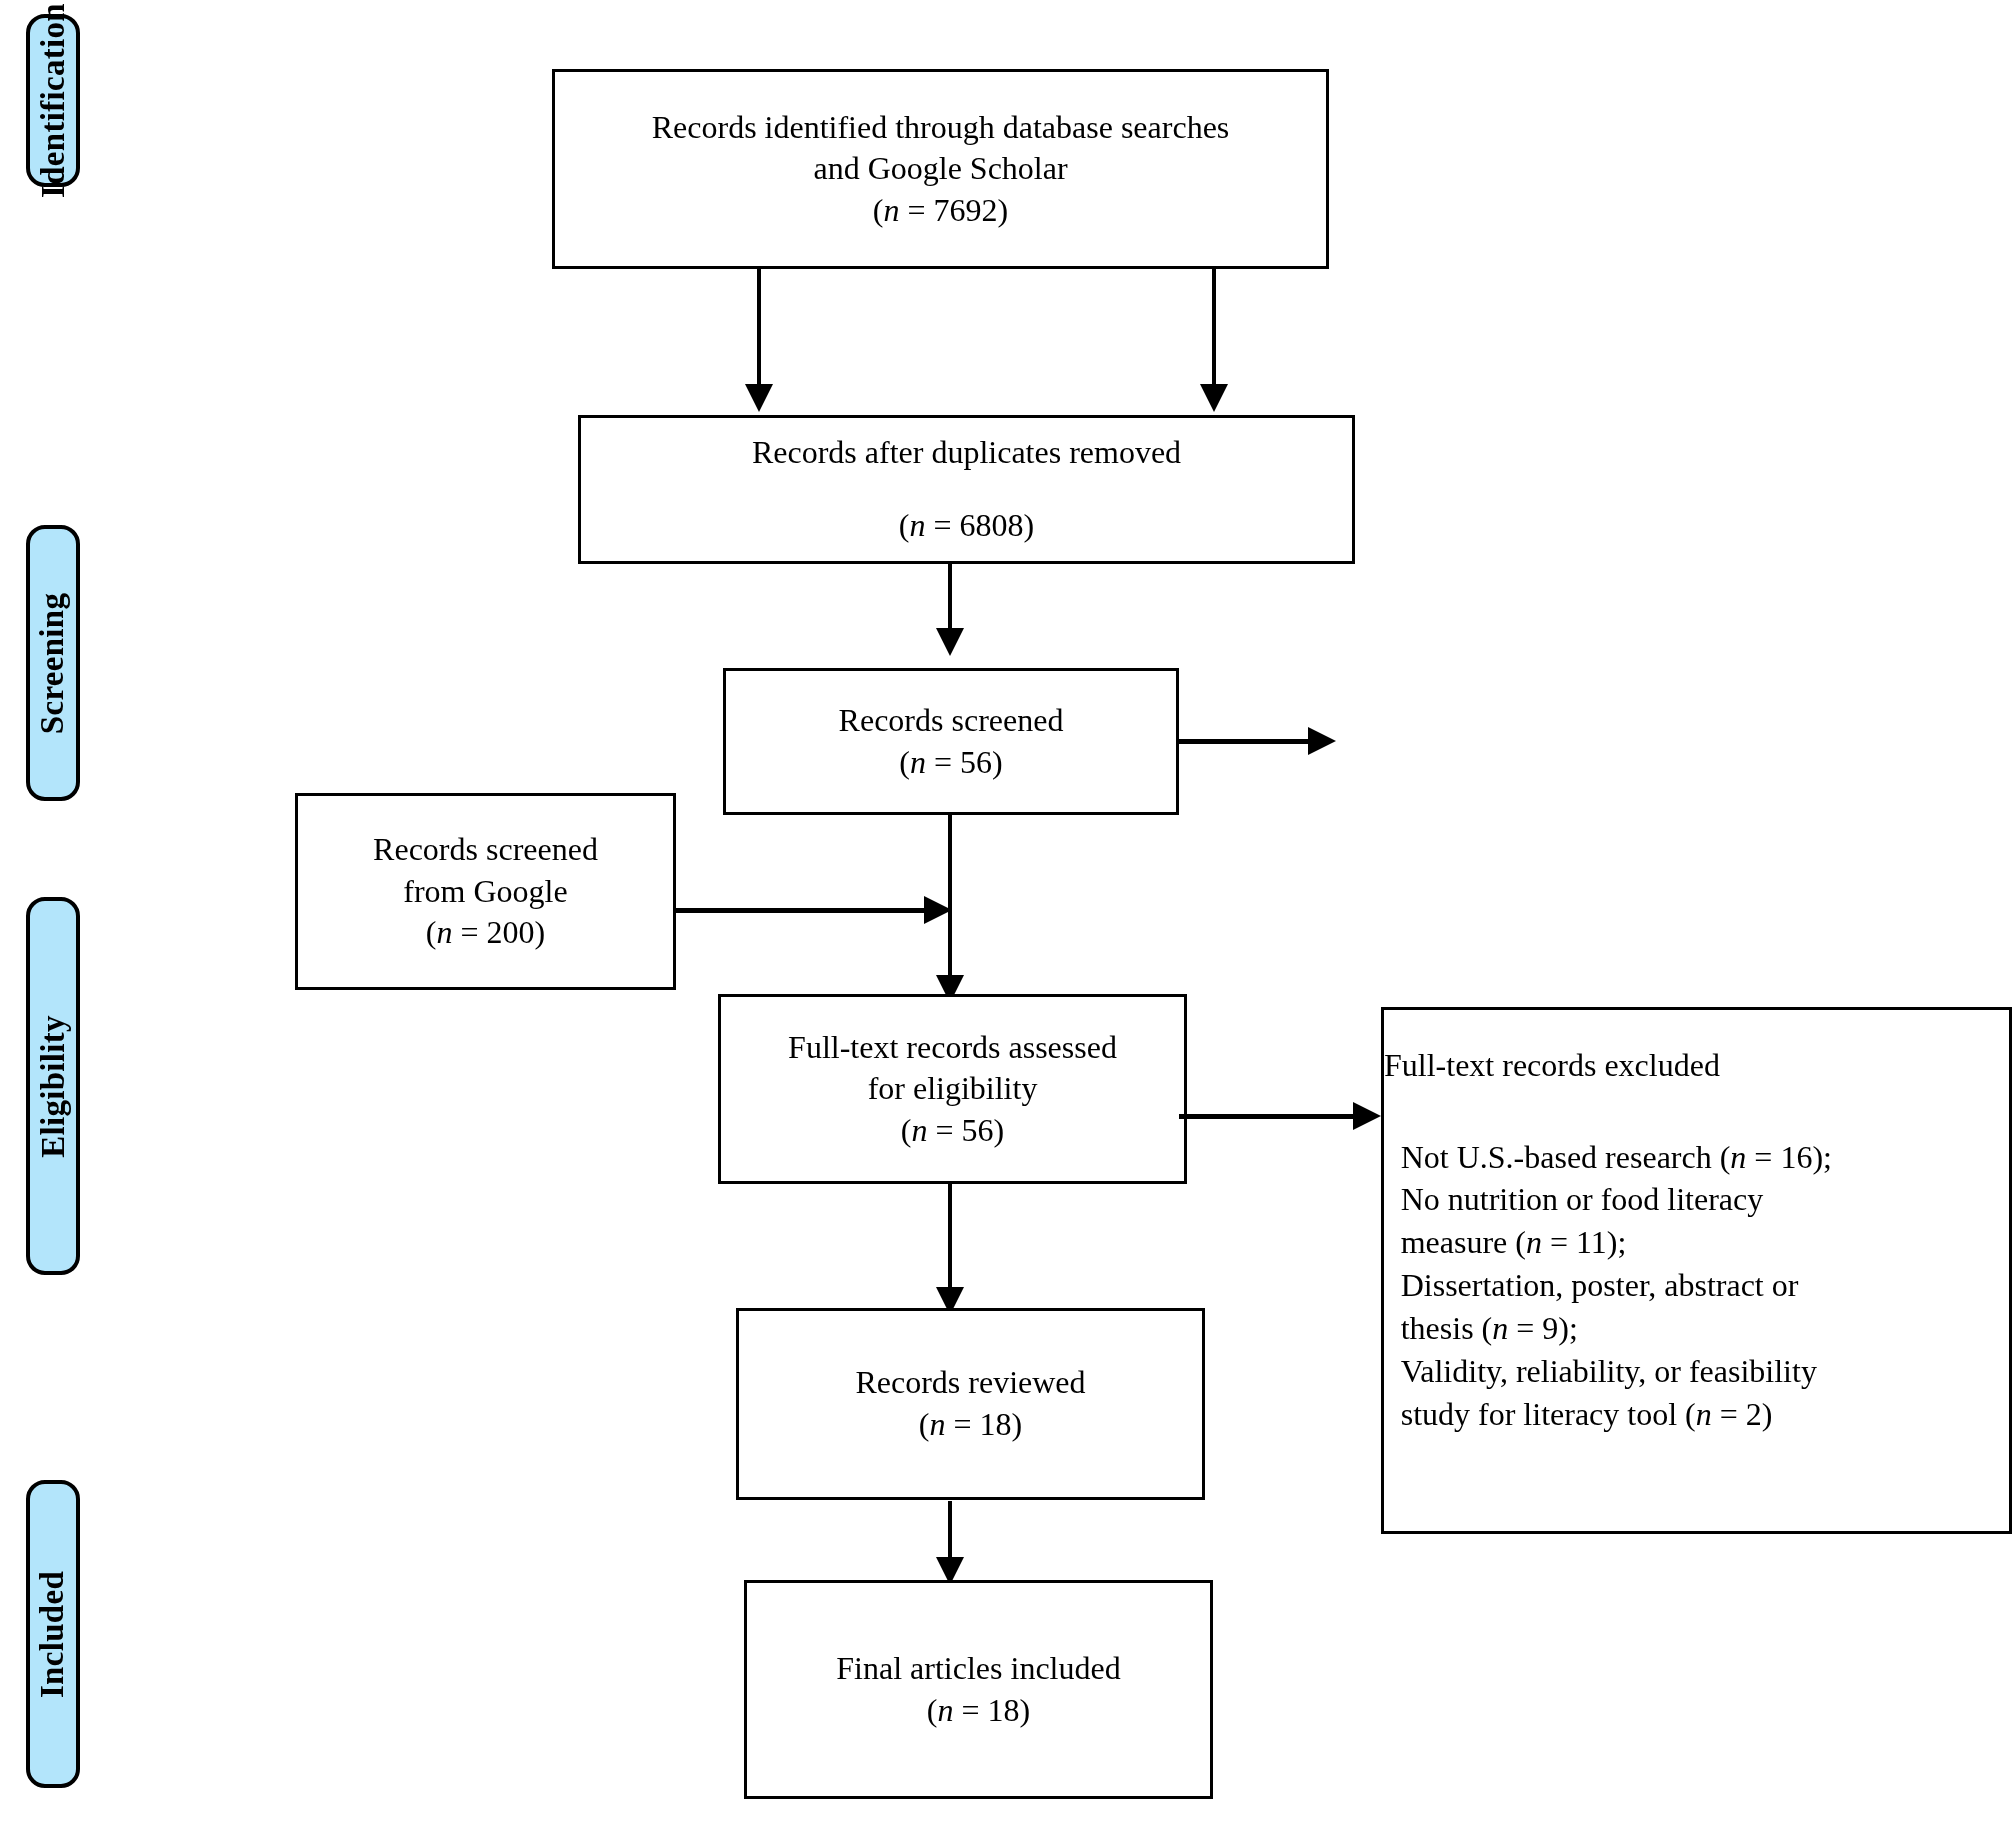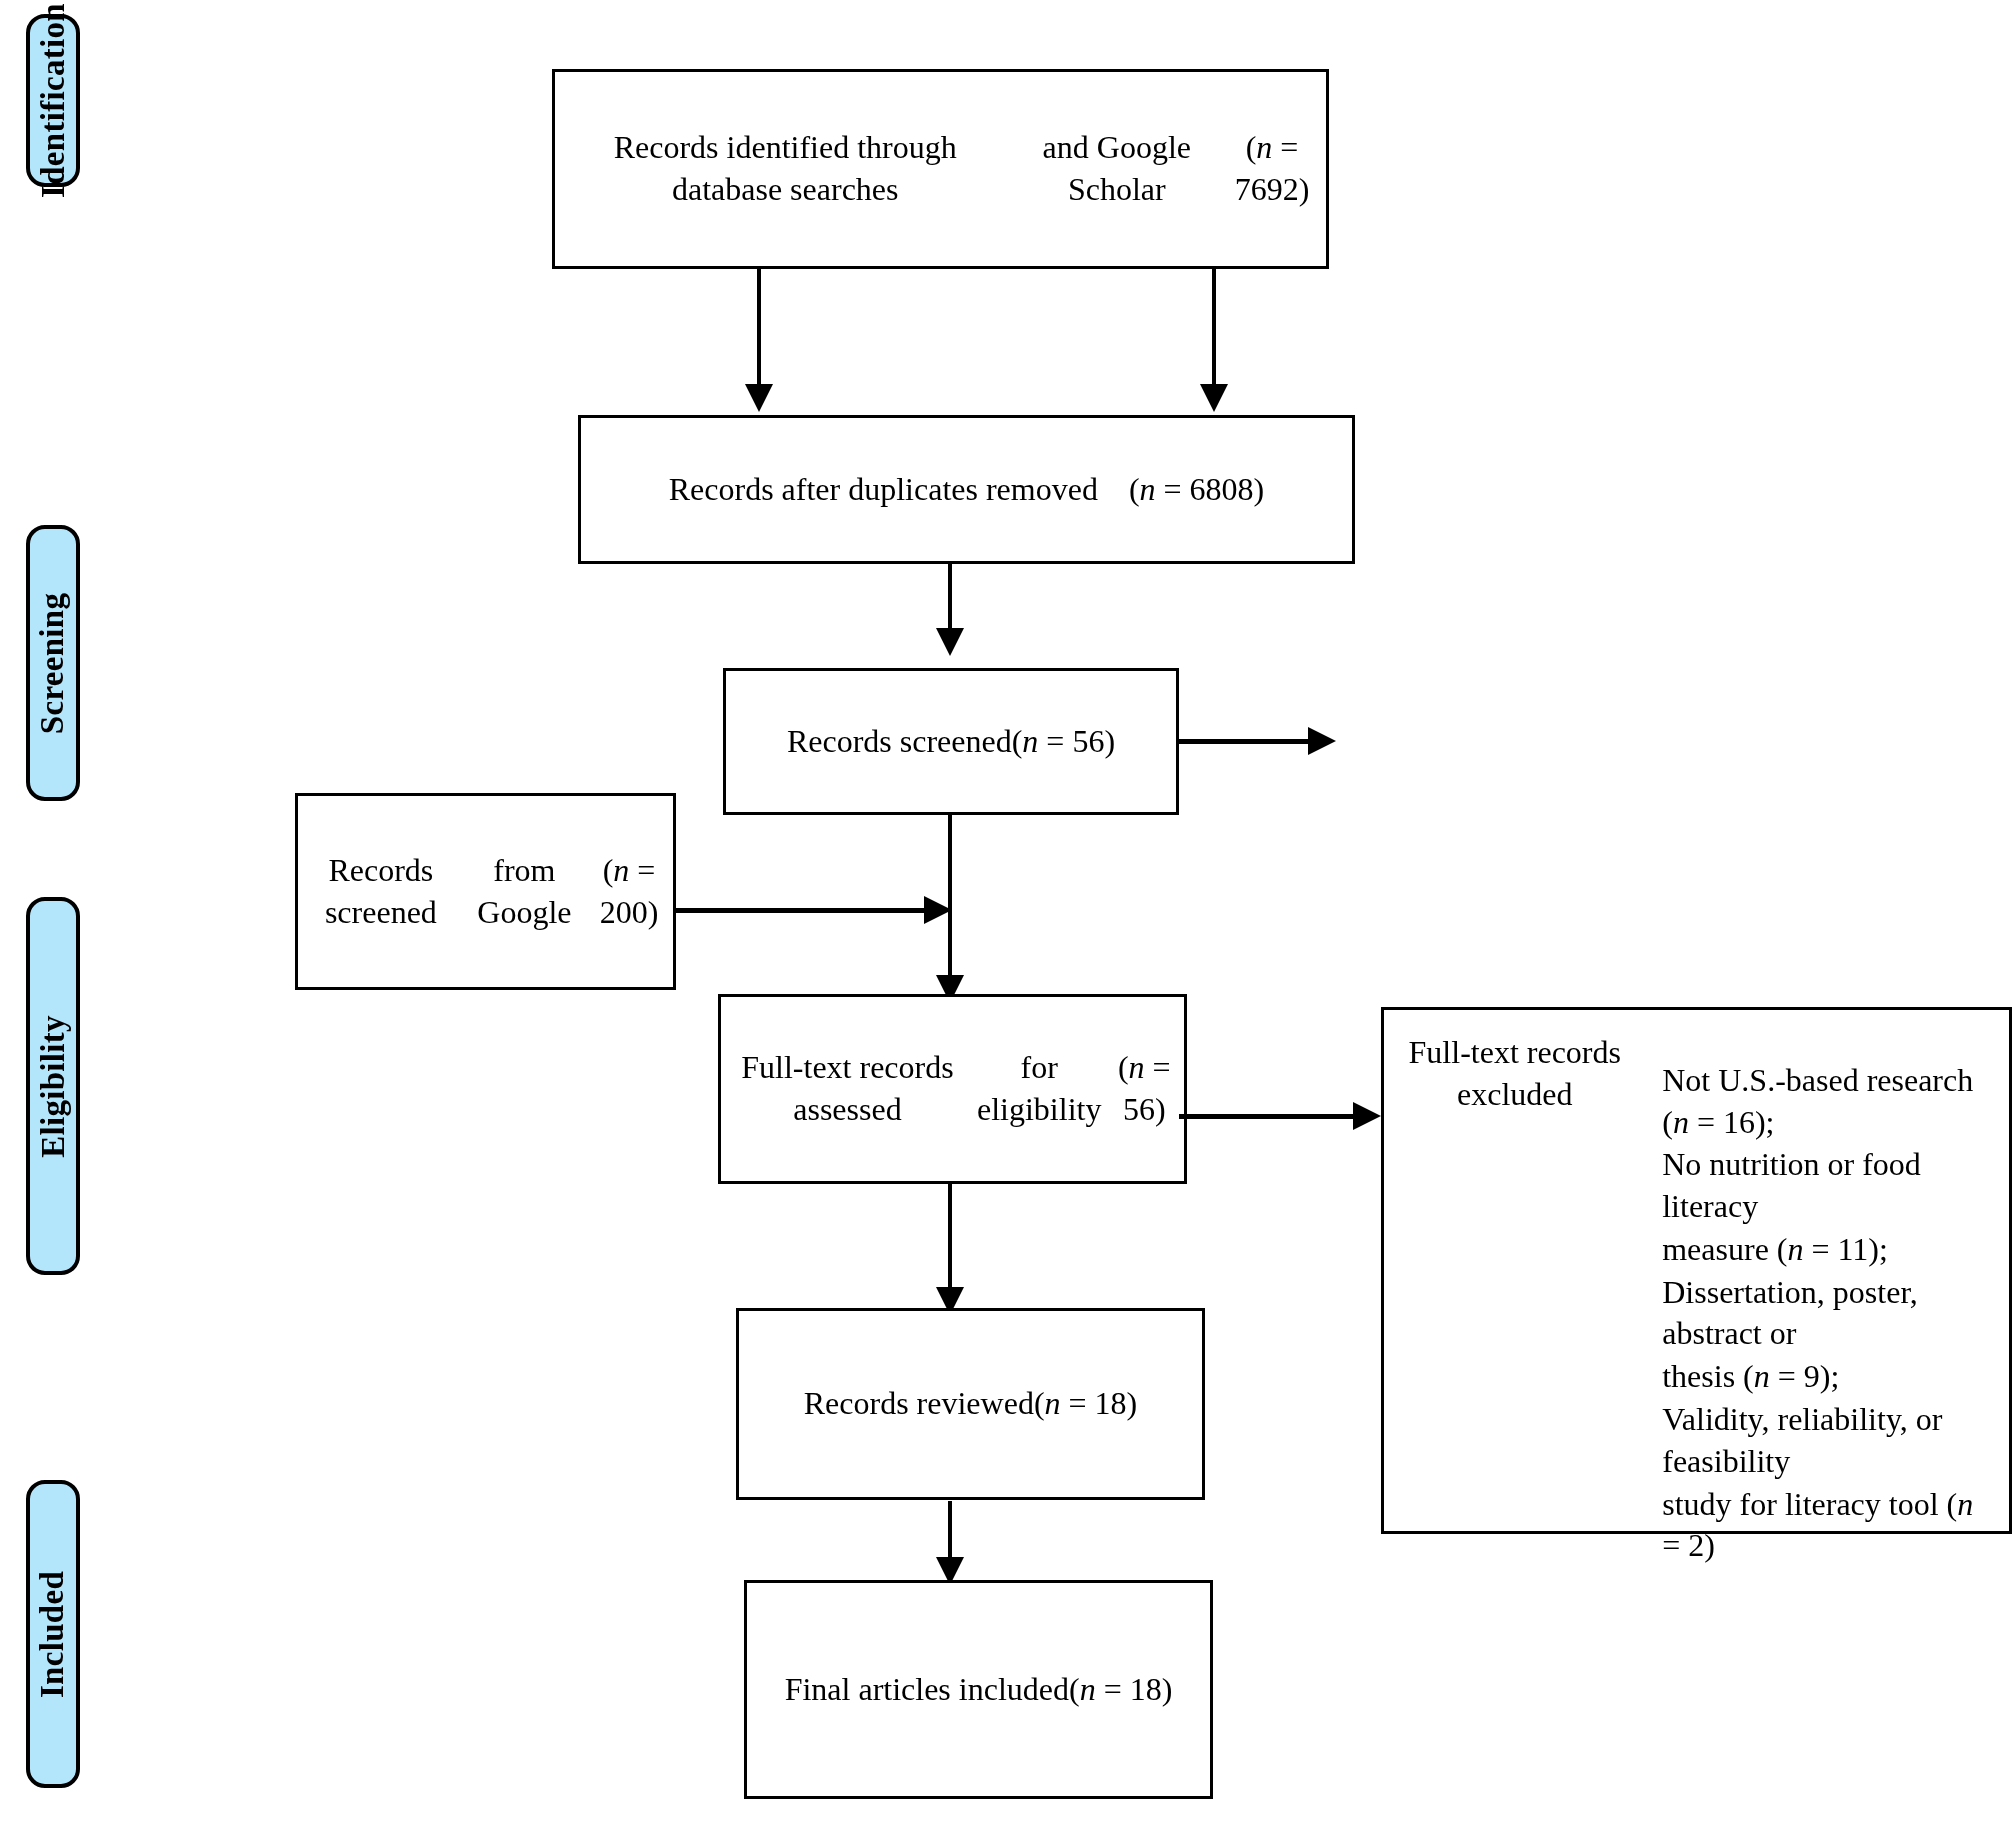--- a/index.html
+++ b/index.html
@@ -37,39 +37,39 @@
     font-family: "Liberation Serif", "DejaVu Serif", serif;
   }
 
   
   .flow-box {
     position: absolute;
     background: #ffffff;
     border: 3.8px solid #000000;
     box-sizing: border-box;
     display: flex;
-    flex-direction: row;
+    flex-direction: column;
     align-items: center;
     justify-content: center;
     text-align: center;
     font-size: 32px;
     line-height: 1.30;
     color: #000000;
   }
   .flow-box .ln { display: block; }
   .flow-box.left-align {
     align-items: stretch;
     justify-content: flex-start;
     text-align: left;
   }
   .ital { font-style: italic; }
 
   .excl-head {
-    text-align: center;
-    margin-top: 22px;
+    text-align: left;
+    margin-top: 35px;
   }
   .excl-list {
     text-align: left;
     margin-top: 50px;
     padding-left: 16.7px;
     padding-right: 11px;
   }
   .excl-list .ln { margin-bottom: 1.3px; }
 
   

